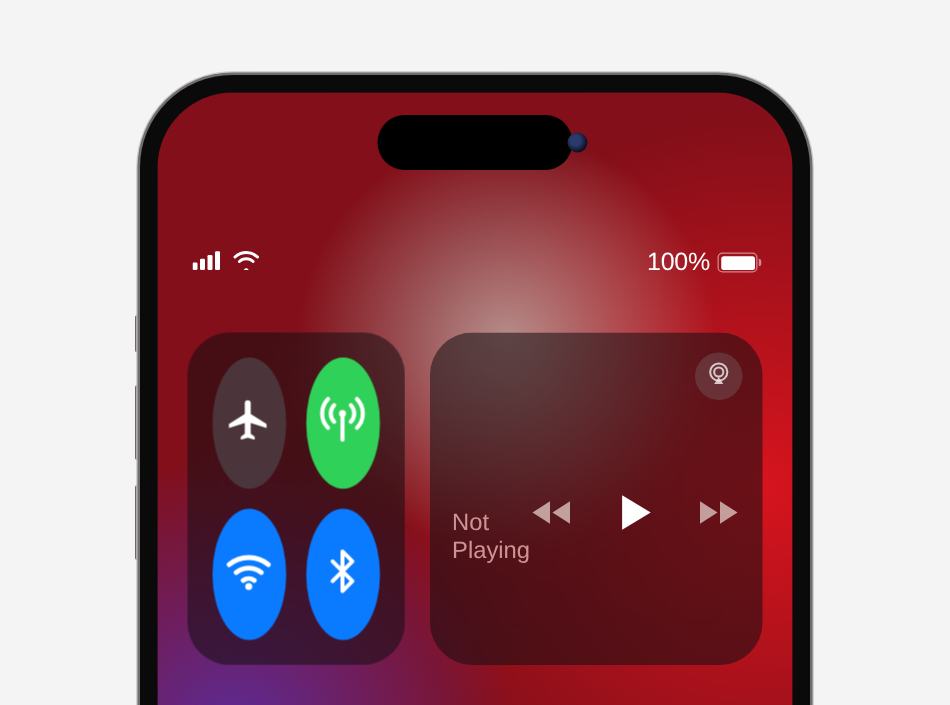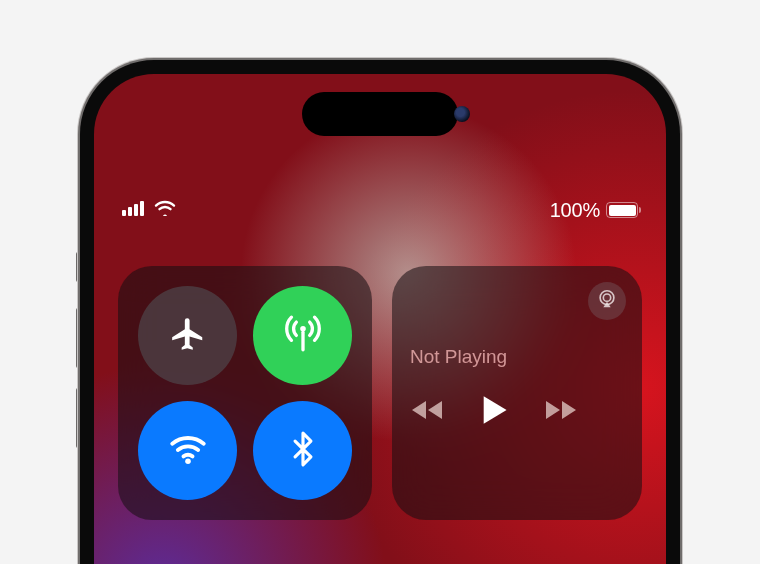--- a/index.html
+++ b/index.html
@@ -6,21 +6,21 @@
     body {
       width: 760px;
       height: 564px;
       background: #f4f4f4;
       font-family: -apple-system, BlinkMacSystemFont, "Segoe UI", sans-serif;
       display: flex;
       justify-content: center;
       overflow: hidden;
     }
     .phone-frame {
-      width: 600px;
+      width: 536px;
       margin-top: 60px;
       position: relative;
     }
     .phone-bezel {
       width: 100%;
       height: 600px;
       background: #0a0a0a;
       border-radius: 74px 74px 0 0;
       padding: 14px;
       position: relative;
@@ -131,21 +131,22 @@
       align-items: center;
       justify-content: center;
       cursor: pointer;
     }
     .toggle.off { background: rgba(80,75,80,0.65); }
     .toggle.green { background: #30d158; }
     .toggle.blue { background: #0a7aff; }
     .media {
       position: relative;
       display: flex;
-      flex-direction: column;
+      flex-direction: row;
+      align-items: center;
       padding: 18px;
     }
     .airplay {
       position: absolute;
       top: 16px;
       right: 16px;
       width: 38px;
       height: 38px;
       border-radius: 50%;
       background: rgba(120,110,115,0.35);

